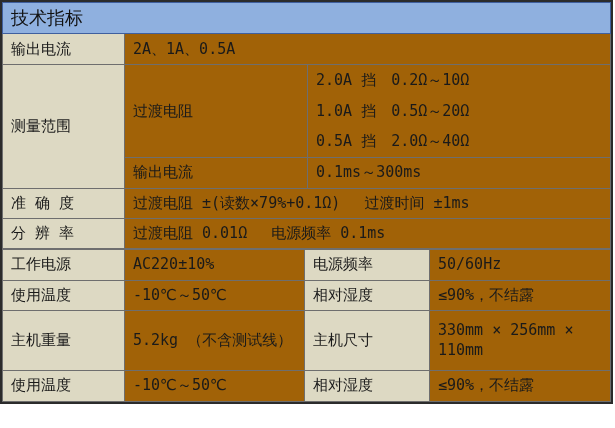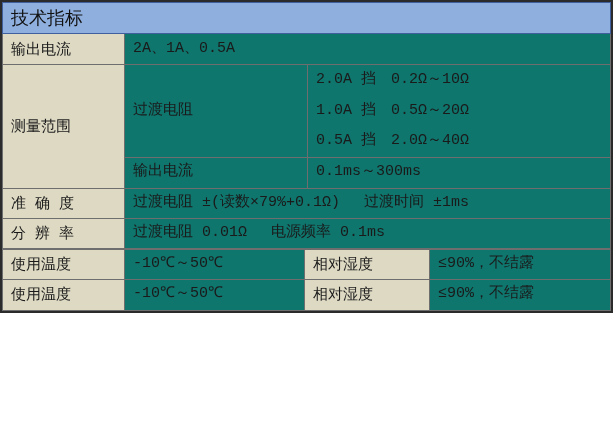--- a/index.html
+++ b/index.html
@@ -40,22 +40,21 @@
     border-color: #3f5f9e;
     border-left-color: #3f5f9e;
     border-right-color: #3f5f9e;
     font-size: 18px;
     color: #111111;
   }
   td.lbl {
     background: #ddd9c3;
   }
   td.val {
-    background: #0f766e;
-    font-family: Liberation Mono, monospace;
+    background: #a16207;
   }
   .ranges div {
     line-height: 30.5px;
     white-space: nowrap;
   }
   
   .r31 td { height: 31px; }
   .r30 td { height: 30px; }
   .r92 td { height: 92px; }
   .r60 td { height: 60px; }
@@ -105,25 +104,37 @@
       </table>
 
     <table>
       <colgroup>
           <col style="width:122px">
           <col style="width:180px">
           <col style="width:125px">
           <col>
         </colgroup>
       <tbody>
+      <tr class="r31">
+        <td class="lbl">工作电源</td>
+        <td class="val">AC220±10%</td>
+        <td class="lbl">电源频率</td>
+        <td class="val">50/60Hz</td>
+      </tr>
       <tr class="r30">
         <td class="lbl">使用温度</td>
         <td class="val">-10℃～50℃</td>
         <td class="lbl">相对湿度</td>
         <td class="val">≤90%，不结露</td>
+      </tr>
+      <tr class="r60">
+        <td class="lbl">主机重量</td>
+        <td class="val">5.2kg （不含测试线）</td>
+        <td class="lbl">主机尺寸</td>
+        <td class="val">330mm × 256mm × 110mm</td>
       </tr>
       <tr class="r31">
         <td class="lbl">使用温度</td>
         <td class="val">-10℃～50℃</td>
         <td class="lbl">相对湿度</td>
         <td class="val">≤90%，不结露</td>
       </tr>
     </tbody>
       </table>
 

